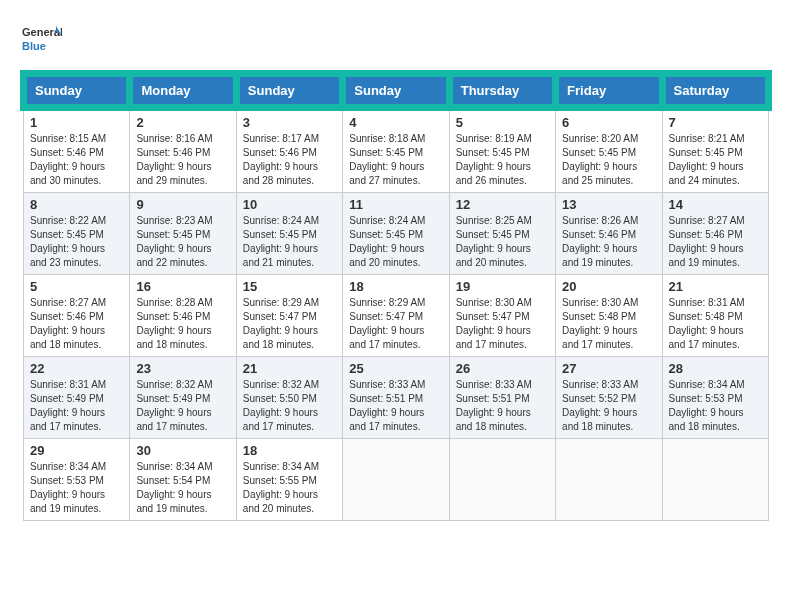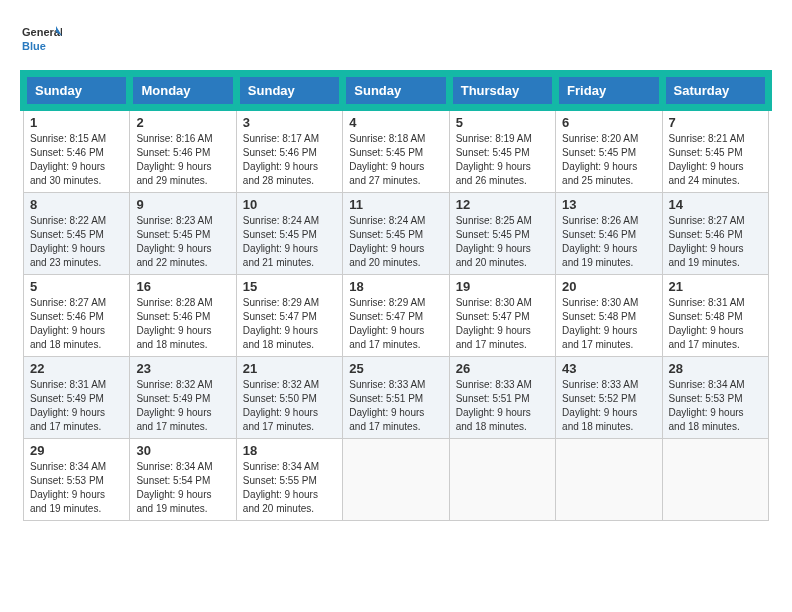--- a/index.html
+++ b/index.html
@@ -132,21 +132,21 @@
         <td><span class="day-number">19</span><span class="day-info">Sunrise: 8:30 AM<br>Sunset: 5:47 PM<br>Daylight: 9 hours and 17 minutes.</span></td>
         <td><span class="day-number">20</span><span class="day-info">Sunrise: 8:30 AM<br>Sunset: 5:48 PM<br>Daylight: 9 hours and 17 minutes.</span></td>
         <td><span class="day-number">21</span><span class="day-info">Sunrise: 8:31 AM<br>Sunset: 5:48 PM<br>Daylight: 9 hours and 17 minutes.</span></td>
       </tr>
       <tr>
         <td><span class="day-number">22</span><span class="day-info">Sunrise: 8:31 AM<br>Sunset: 5:49 PM<br>Daylight: 9 hours and 17 minutes.</span></td>
         <td><span class="day-number">23</span><span class="day-info">Sunrise: 8:32 AM<br>Sunset: 5:49 PM<br>Daylight: 9 hours and 17 minutes.</span></td>
         <td><span class="day-number">21</span><span class="day-info">Sunrise: 8:32 AM<br>Sunset: 5:50 PM<br>Daylight: 9 hours and 17 minutes.</span></td>
         <td><span class="day-number">25</span><span class="day-info">Sunrise: 8:33 AM<br>Sunset: 5:51 PM<br>Daylight: 9 hours and 17 minutes.</span></td>
         <td><span class="day-number">26</span><span class="day-info">Sunrise: 8:33 AM<br>Sunset: 5:51 PM<br>Daylight: 9 hours and 18 minutes.</span></td>
-        <td><span class="day-number">43</span><span class="day-info">Sunrise: 8:33 AM<br>Sunset: 5:52 PM<br>Daylight: 9 hours and 18 minutes.</span></td>
+        <td><span class="day-number">27</span><span class="day-info">Sunrise: 8:33 AM<br>Sunset: 5:52 PM<br>Daylight: 9 hours and 18 minutes.</span></td>
         <td><span class="day-number">28</span><span class="day-info">Sunrise: 8:34 AM<br>Sunset: 5:53 PM<br>Daylight: 9 hours and 18 minutes.</span></td>
       </tr>
       <tr>
         <td><span class="day-number">29</span><span class="day-info">Sunrise: 8:34 AM<br>Sunset: 5:53 PM<br>Daylight: 9 hours and 19 minutes.</span></td>
         <td><span class="day-number">30</span><span class="day-info">Sunrise: 8:34 AM<br>Sunset: 5:54 PM<br>Daylight: 9 hours and 19 minutes.</span></td>
         <td><span class="day-number">18</span><span class="day-info">Sunrise: 8:34 AM<br>Sunset: 5:55 PM<br>Daylight: 9 hours and 20 minutes.</span></td>
         <td class="empty-cell"></td>
         <td class="empty-cell"></td>
         <td class="empty-cell"></td>
         <td class="empty-cell"></td>

